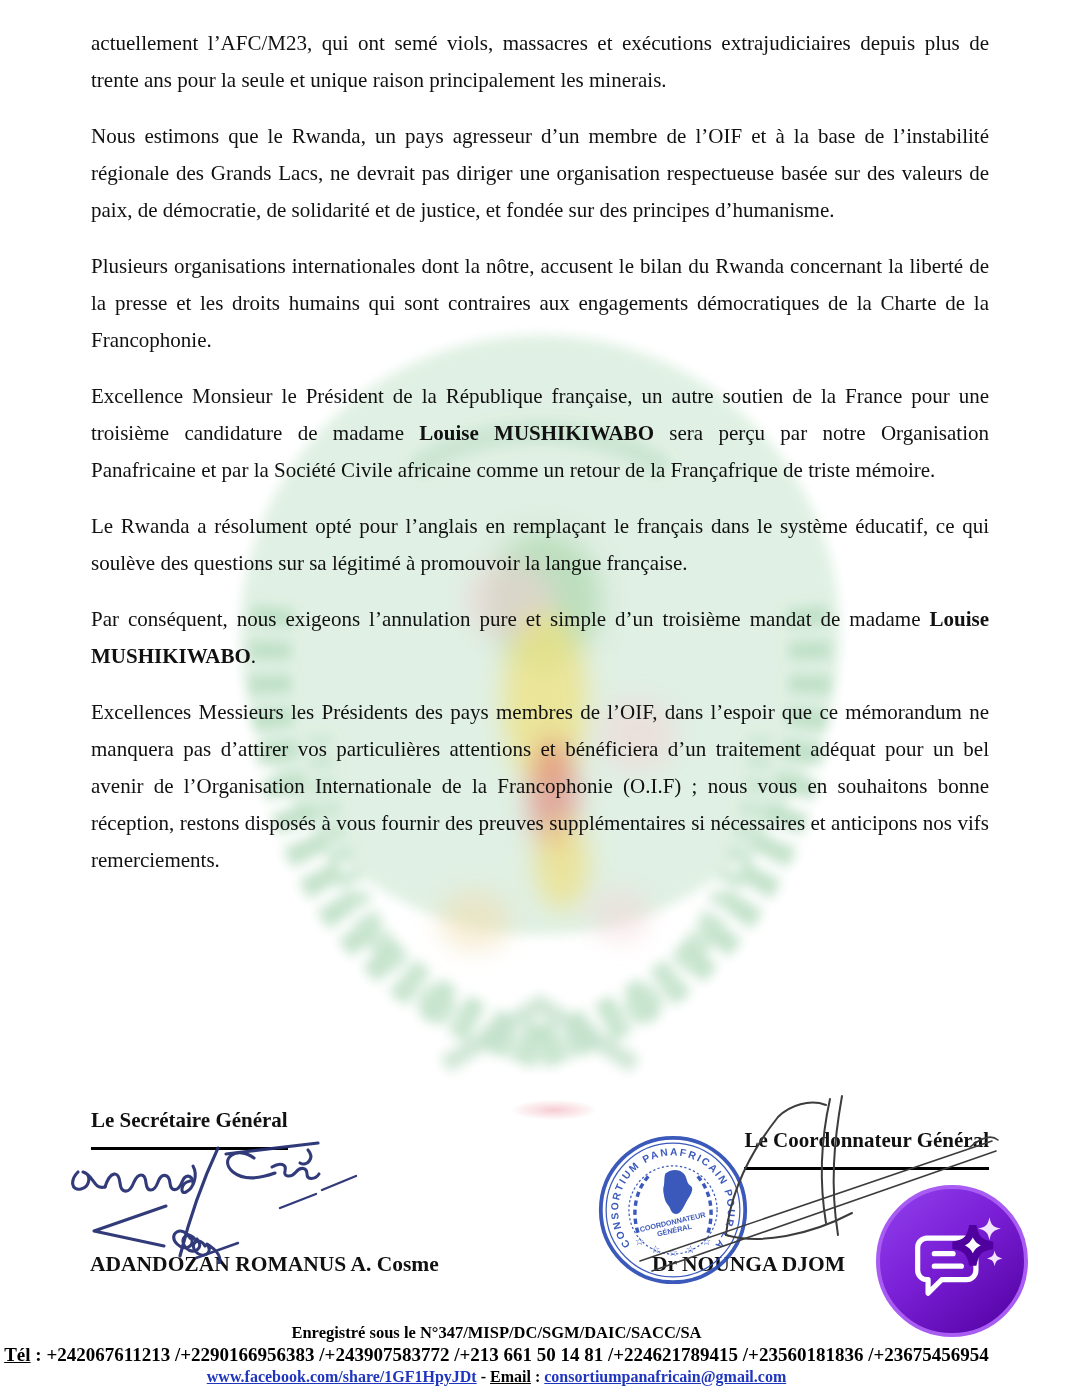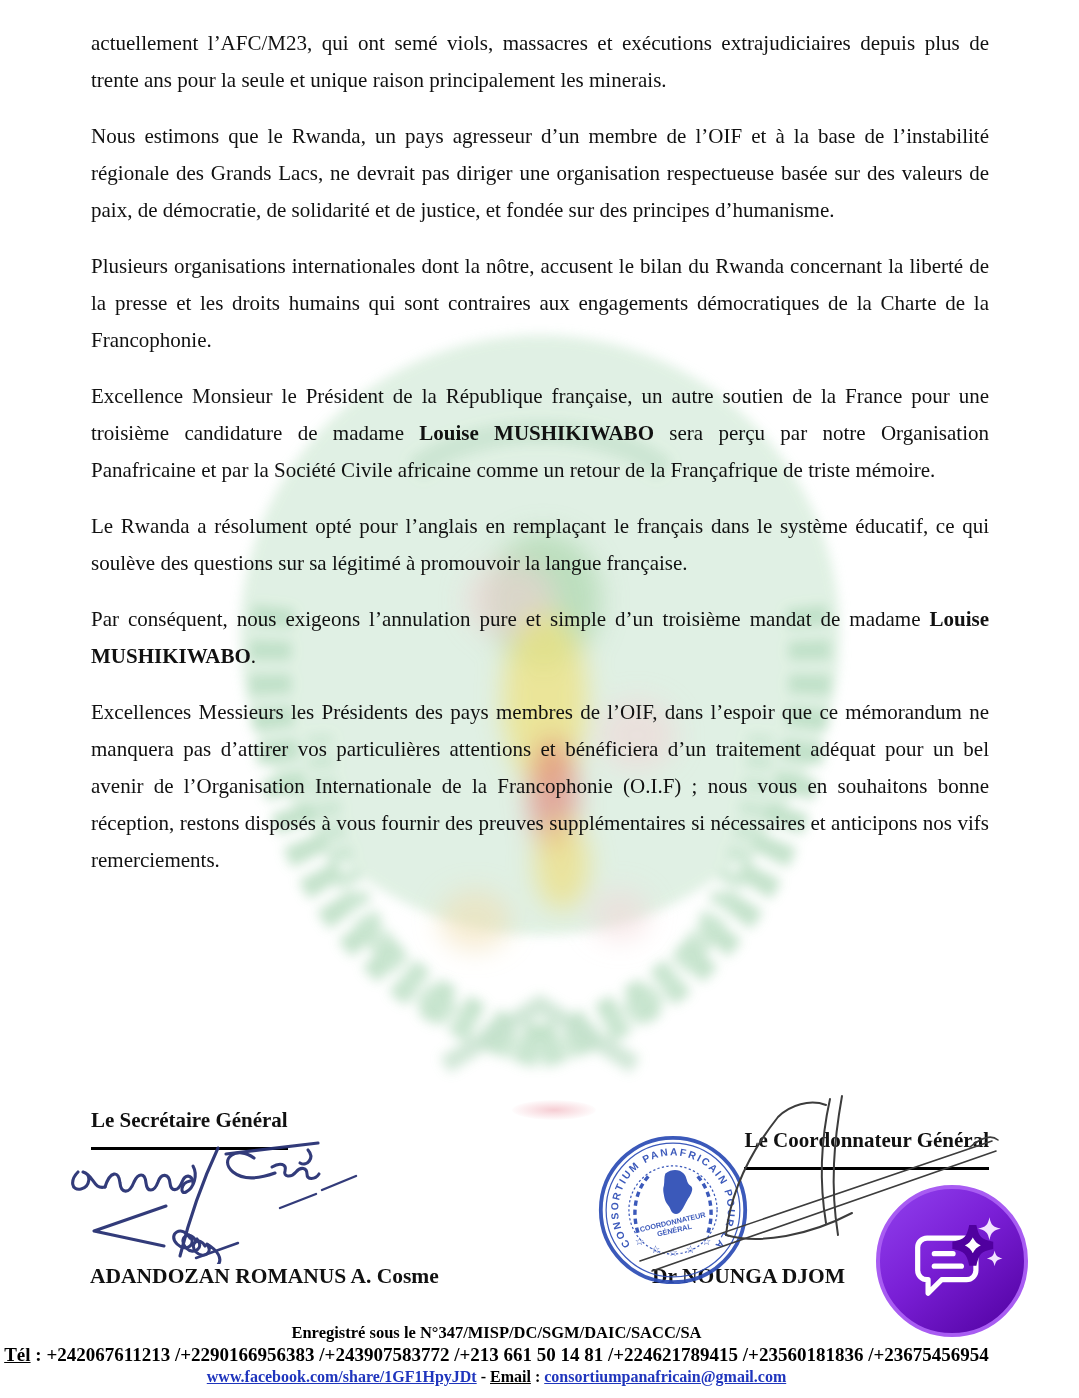--- a/index.html
+++ b/index.html
@@ -28,21 +28,21 @@
     font-size:21px;line-height:37px;text-align:justify;
   }
   .letter-body p{margin:0 0 19px 0;}
   .letter-body p:last-child{margin-bottom:7px;}
   .letter-body b{font-weight:bold;}
   
   .sig-title{position:absolute;z-index:3;font-weight:bold;font-size:21px;
     border-bottom:3px solid #000;padding-bottom:14px;white-space:nowrap;}
   .sig-title.left{left:91px;top:1108px;}
   .sig-title.right{right:90px;top:1110px;margin-top:18px;}
-  .sig-name{position:absolute;z-index:3;font-weight:bold;font-size:21.5px;white-space:nowrap;margin-top:12px;}
+  .sig-name{position:absolute;z-index:3;font-weight:bold;font-size:21.5px;white-space:nowrap;}
   .sig-name.left{left:90px;top:1252px;}
   .sig-name.right{left:652px;top:1252px;}
   .sig-left-svg{position:absolute;left:68px;top:1136px;width:300px;height:128px;z-index:4;}
   .stamp-svg{position:absolute;left:597px;top:1134px;width:152px;height:152px;z-index:4;opacity:.92;}
   .sig-right-svg{position:absolute;left:630px;top:1093px;width:372px;height:192px;z-index:5;}
   
   .ai-button{
     position:absolute;left:876px;top:1185px;width:152px;height:152px;border-radius:50%;z-index:8;
     background:linear-gradient(140deg,var(--button_purple_start) 0%,#7a1fd6 45%,var(--button_purple_end) 100%);
     border:4px solid var(--button_ring);box-sizing:border-box;cursor:pointer;

